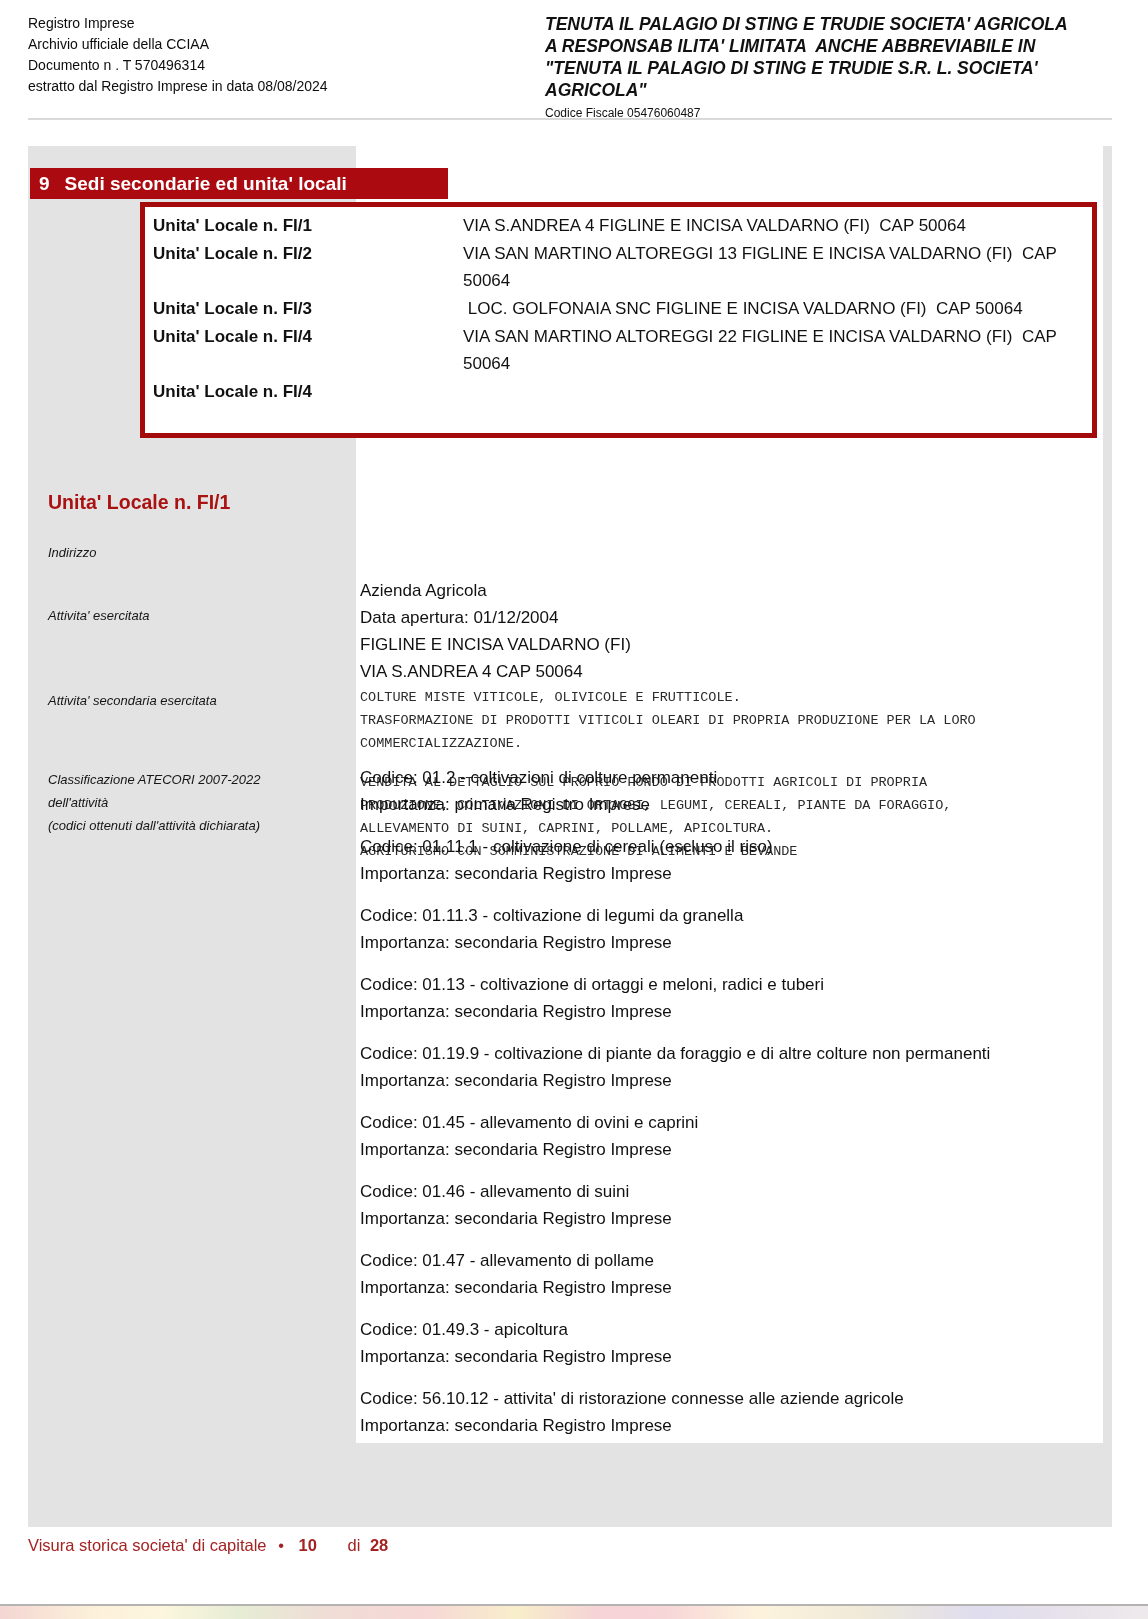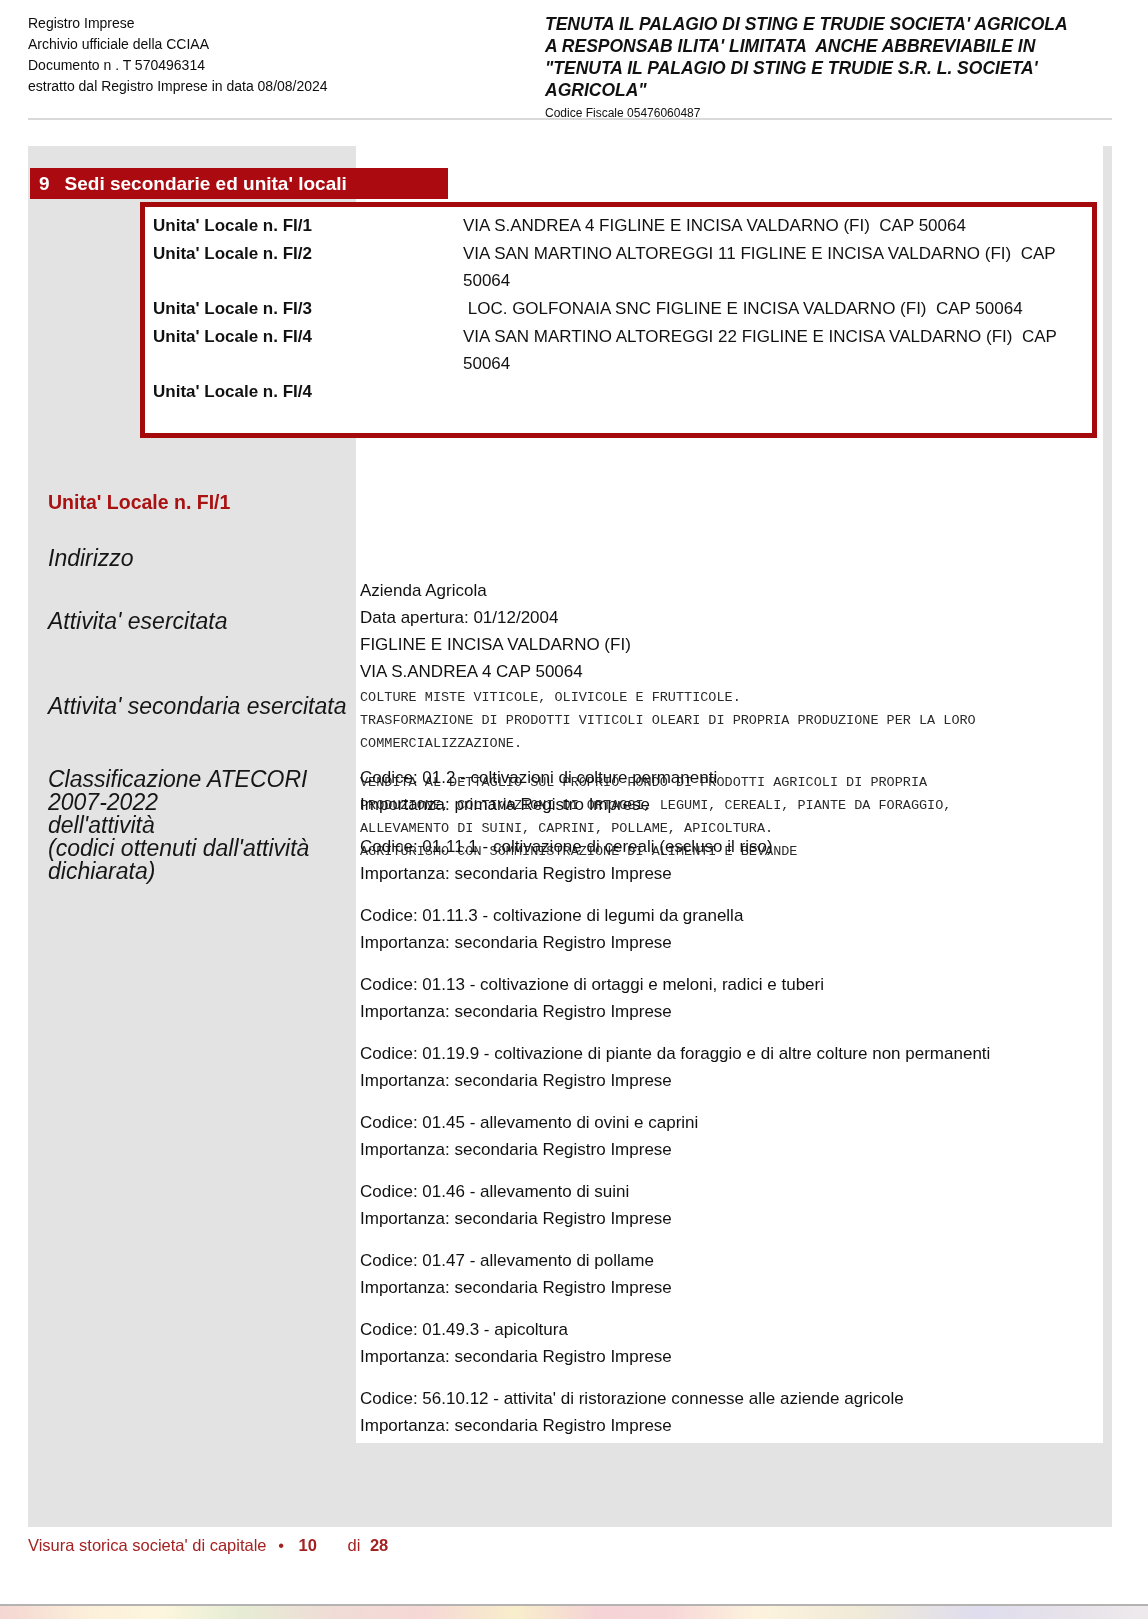--- a/index.html
+++ b/index.html
@@ -26,21 +26,21 @@
 
   
   .lu-box{position:absolute;left:140px;top:202px;width:957px;height:236px;box-sizing:border-box;
           border:5px solid #a40a0c;background:#fff;padding:5px 2px 4px 8px;}
   .lu-row{display:flex;margin-bottom:1px;}
   .lu-label{width:310px;flex:0 0 310px;font-weight:bold;font-size:17px;line-height:27px;}
   .lu-addr{flex:1;font-size:17px;line-height:27px;white-space:pre-wrap;}
 
   
   .unit-title{position:absolute;left:48px;top:491px;font-weight:bold;font-size:19.5px;color:#aa1212;}
-  .fld-label{position:absolute;left:48px;font-style:italic;font-size:23px;color:#161616;}
+  .fld-label{position:absolute;left:48px;font-style:italic;font-size:13px;color:#161616;}
   .lbl-indirizzo{top:545px;}
   .lbl-attivita{top:608px;}
   .lbl-att-sec{top:693px;}
   .lbl-classif{top:768px;line-height:23px;width:300px;}
 
   .detail-top{position:absolute;left:360px;top:496px;font-size:17px;line-height:27px;white-space:pre-wrap;}
   .mono-block{position:absolute;left:360px;font-family:"Liberation Mono","DejaVu Sans Mono",monospace;
               font-size:13.5px;line-height:23px;color:#2a2a2a;white-space:pre;}
   .mono-1{top:617px;}
   .mono-2{top:702px;}
@@ -98,21 +98,21 @@
 
   <div class="lu-box">
 
       <div class="lu-row">
         <div class="lu-label">Unita' Locale n. FI/1</div>
         <div class="lu-addr">VIA S.ANDREA 4 FIGLINE E INCISA VALDARNO (FI)  CAP 50064</div>
       </div>
 
       <div class="lu-row">
         <div class="lu-label">Unita' Locale n. FI/2</div>
-        <div class="lu-addr">VIA SAN MARTINO ALTOREGGI 11 FIGLINE E INCISA VALDARNO (FI)  CAP 50064</div>
+        <div class="lu-addr">VIA SAN MARTINO ALTOREGGI 13 FIGLINE E INCISA VALDARNO (FI)  CAP 50064</div>
       </div>
 
       <div class="lu-row">
         <div class="lu-label">Unita' Locale n. FI/3</div>
         <div class="lu-addr"> LOC. GOLFONAIA SNC FIGLINE E INCISA VALDARNO (FI)  CAP 50064</div>
       </div>
 
       <div class="lu-row">
         <div class="lu-label">Unita' Locale n. FI/4</div>
         <div class="lu-addr">VIA SAN MARTINO ALTOREGGI 22 FIGLINE E INCISA VALDARNO (FI)  CAP 50064</div>

